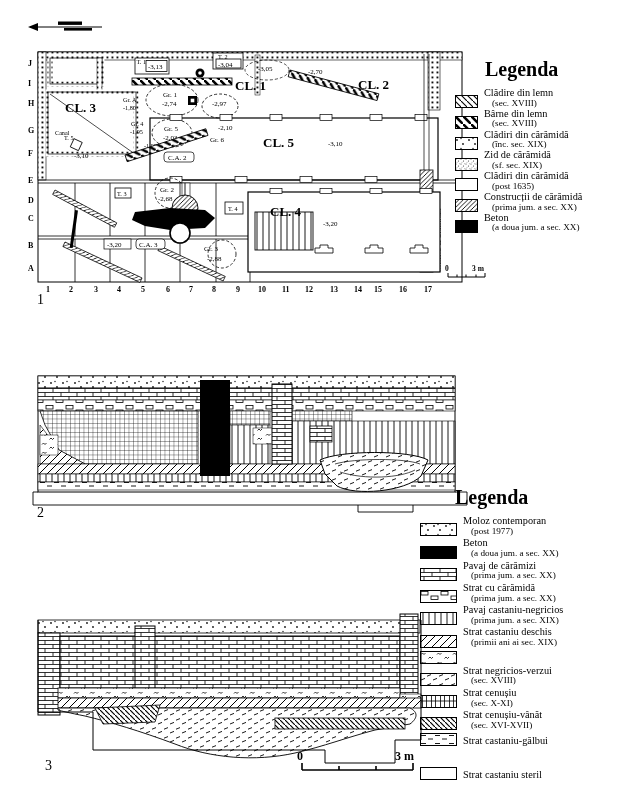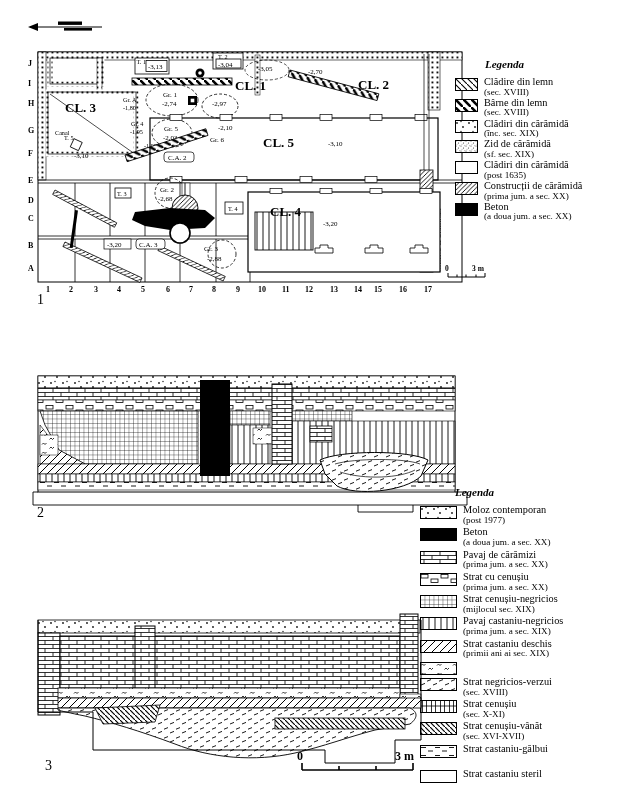--- a/index.html
+++ b/index.html
@@ -9,28 +9,28 @@
   svg text{font-family:"Liberation Serif",serif;fill:#000;}
   .pl-big{font-size:13px;font-weight:bold;}
   .pl-s{font-size:7px;}
   .pl-xs{font-size:6.2px;}
   .pl-grid{font-size:8px;font-weight:bold;}
   .fig{font-size:14px;}
   .scale-t{font-size:7.5px;font-weight:bold;}
   .scale-b{font-size:12px;font-weight:bold;}
   .vtext{font-size:6.5px;}
   .legend{position:absolute;}
-  .legend .ltitle{font-size:11px;font-weight:bold;margin:0 0 7px 0;font-style:italic;}
-  .litem{display:flex;align-items:flex-start;margin-bottom:2px;}
+  .legend .ltitle{font-size:20px;font-weight:bold;margin:0 0 7px 0;}
+  .litem{display:flex;align-items:flex-end;margin-bottom:2px;}
   .lsw{flex:0 0 auto;margin-right:6px;margin-top:1px;}
   .ltext{line-height:1.04;}
   .llabel{font-size:10.3px;}
-  .lsub{font-size:9.2px;}
+  .lsub{font-size:9.2px;margin-left:8px;}
   .lt-top .litem{margin-bottom:0.5px;}
-  .gap-top{margin-top:11px;}
+  .gap-top{margin-top:20px;}
 </style>
 </head>
 <body>
 
 <div class="page">
 
 <svg width="0" height="0" style="position:absolute" aria-hidden="true">
 <defs>
   <pattern id="patDots" width="12" height="10" patternUnits="userSpaceOnUse">
     <rect width="12" height="10" fill="#fff"></rect>
@@ -405,31 +405,22 @@
     <div class="ltext">
           <div class="llabel">Pavaj de cărămizi</div>
           <div class="lsub">(prima jum. a sec. XX)</div>
         </div>
   </div>
   <div class="litem">
     <svg class="lsw" width="37" height="13">
           <rect x="0.5" y="0.5" width="36" height="12" fill="url(#patBrickFrag)" stroke="#000" stroke-width="1"></rect>
         </svg>
     <div class="ltext">
-          <div class="llabel">Strat cu cenușiu</div>
+          <div class="llabel">Strat cu cărămidă</div>
           <div class="lsub">(prima jum. a sec. XX)</div>
-        </div>
-  </div>
-  <div class="litem">
-    <svg class="lsw" width="37" height="13">
-          <rect x="0.5" y="0.5" width="36" height="12" fill="url(#patGrid)" stroke="#000" stroke-width="1"></rect>
-        </svg>
-    <div class="ltext">
-          <div class="llabel">Strat cenușiu-negricios</div>
-          <div class="lsub">(mijlocul sec. XIX)</div>
         </div>
   </div>
   <div class="litem">
     <svg class="lsw" width="37" height="13">
           <rect x="0.5" y="0.5" width="36" height="12" fill="url(#patVert)" stroke="#000" stroke-width="1"></rect>
         </svg>
     <div class="ltext">
           <div class="llabel">Pavaj castaniu-negricios</div>
           <div class="lsub">(prima jum. a sec. XIX)</div>
         </div>

